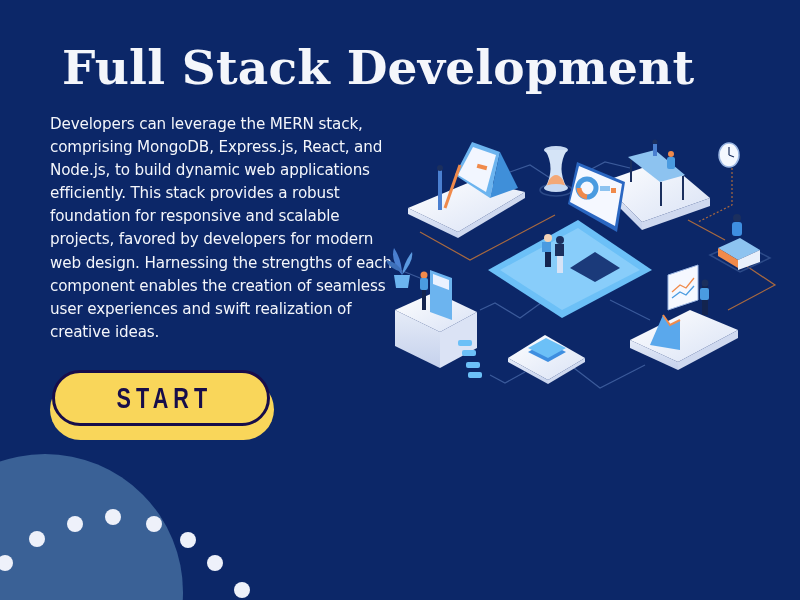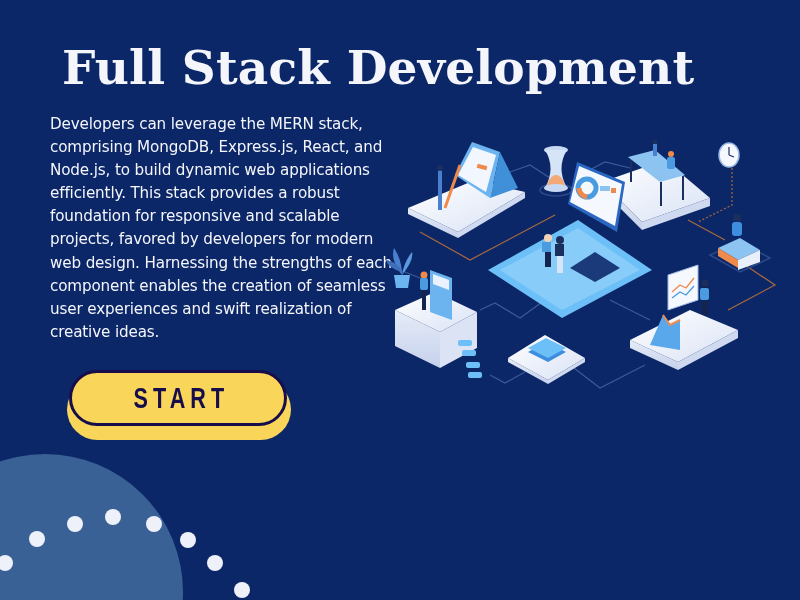--- a/index.html
+++ b/index.html
@@ -17,21 +17,21 @@
     white-space: nowrap;
   }
   .body-text {
     position: absolute; left: 50px; top: 113px; width: 345px;
     margin: 0;
     font-family: "DejaVu Sans", sans-serif;
     font-size: 15.2px; line-height: 23.1px;
     color: #f4f6fb; font-weight: 500;
     letter-spacing: -0.15px;
   }
-  .btn-wrap { position: absolute; left: 67px; top: 370px; width: 228px; height: 72px; }
+  .btn-wrap { position: absolute; left: 50px; top: 370px; width: 228px; height: 72px; }
   .btn-shadow {
     position: absolute; left: 0; top: 9px; width: 224px; height: 61px;
     background: #f9d65a; border-radius: 32px;
   }
   .btn {
     position: absolute; left: 2px; top: 0; width: 218px; height: 56px;
     background: #f9d65a; border: 3px solid #170d4a; border-radius: 32px;
     display: flex; align-items: center; justify-content: center;
     cursor: pointer; padding: 0;
   }

